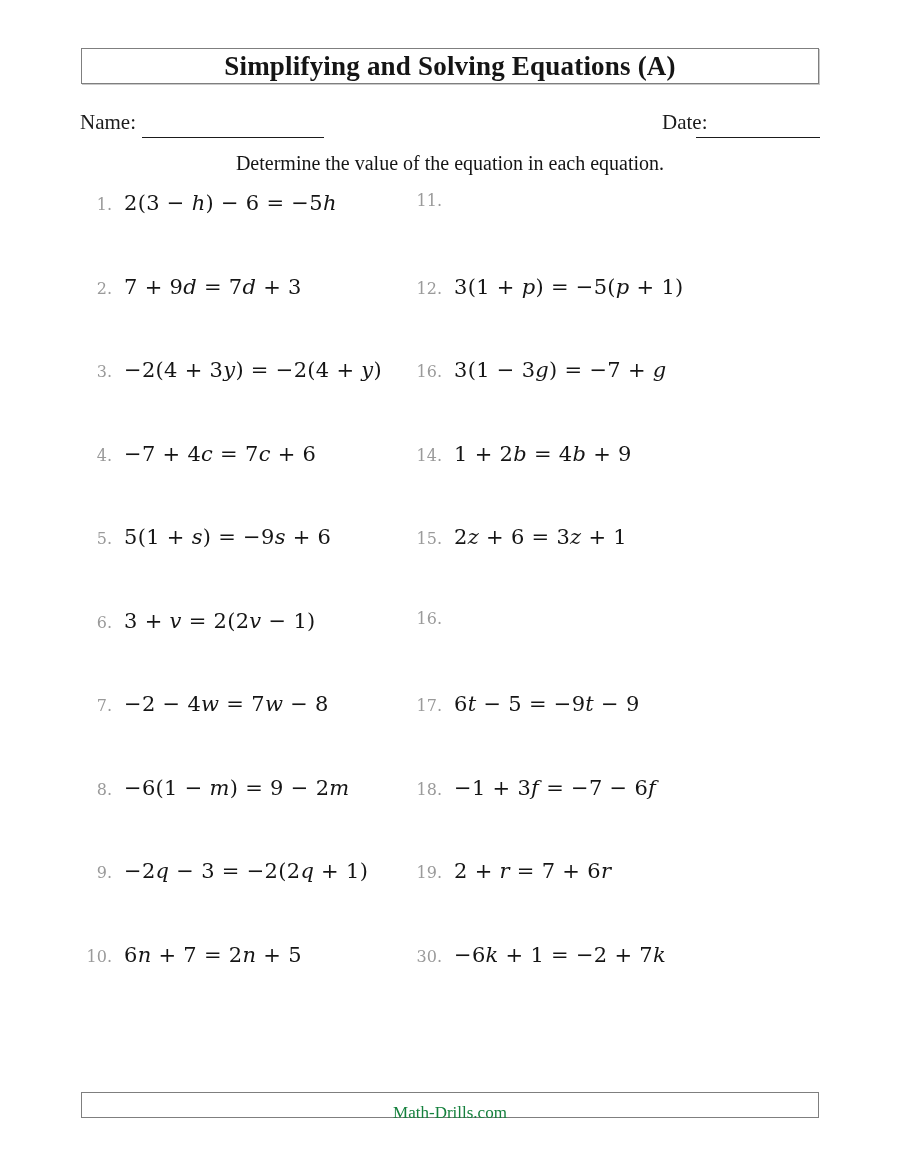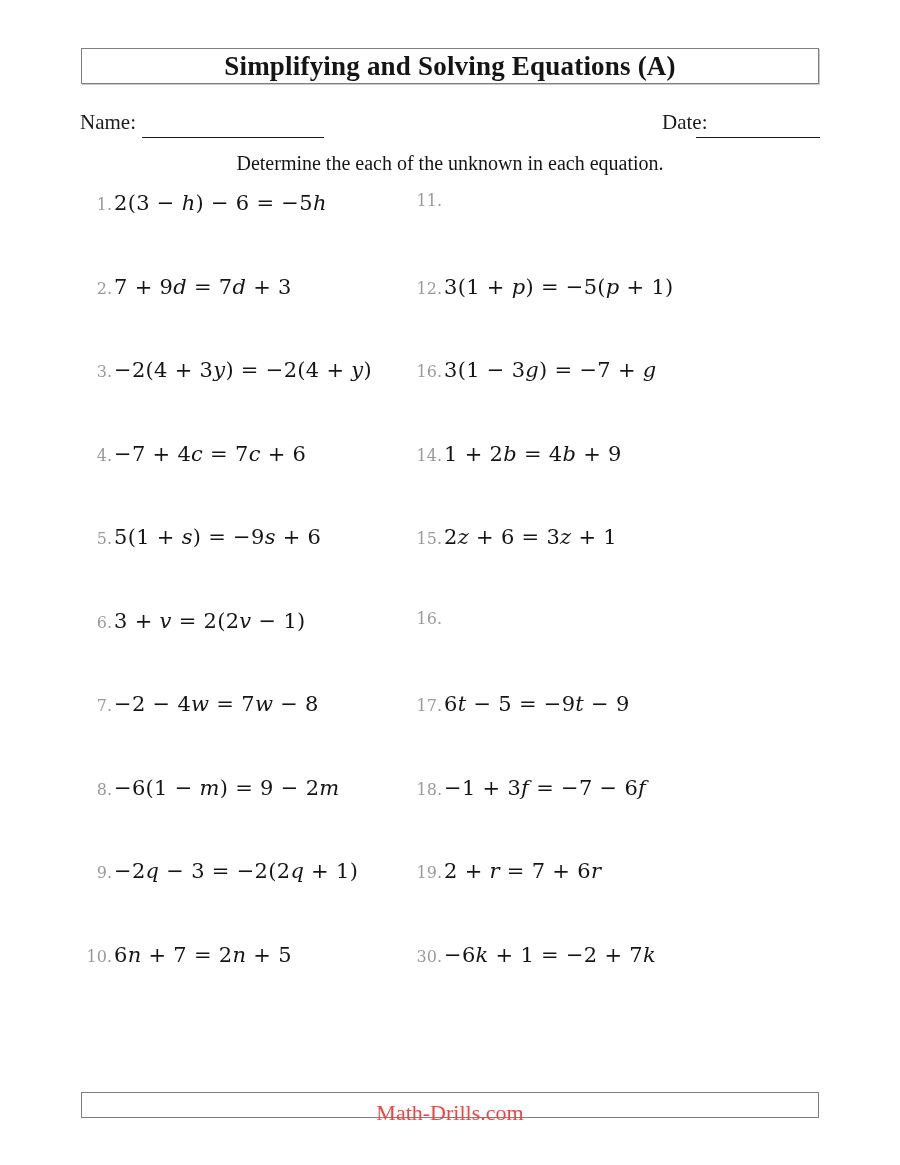--- a/index.html
+++ b/index.html
@@ -93,21 +93,21 @@
     align-items: baseline;
   }
   .problem .num {
     flex: 0 0 32px;
     text-align: right;
     font-size: 16px;
     color: #9a9a9a;
     font-family: "DejaVu Serif", serif;
   }
   .problem .eq {
-    margin-left: 2px;
+    margin-left: 12px;
     font-size: 21px;
     color: #151515;
     font-family: "DejaVu Serif", serif;
     letter-spacing: 0.3px;
     white-space: nowrap;
   }
   .problem .eq i {
     font-family: "DejaVu Serif", serif;
     font-style: italic;
   }
@@ -116,42 +116,42 @@
     left: 81px;
     top: 1092px;
     width: 736px;
     height: 24px;
     border: 1px solid #7f7f7f;
     display: flex;
     align-items: center;
     justify-content: center;
   }
   .footer-text {
-    font-size: 22px;
-    color: #ef4444;
+    font-size: 17px;
+    color: #15803d;
     margin-top: 16px;
   }
 </style>
 </head>
 <body>
 
 <div class="page">
 
   <div class="title-box">
     <span class="title-text">Simplifying and Solving Equations (A)</span>
   </div>
 
   <div class="name-date-row">
     <span class="name-label">Name:</span>
     <span class="name-line"></span>
     <span class="date-label">Date:</span>
     <span class="date-line"></span>
   </div>
 
-  <div class="instruction">Determine the each of the unknown in each equation.</div>
+  <div class="instruction">Determine the value of the equation in each equation.</div>
 
   <div class="problems-grid">
       <div class="problem">
         <span class="num">1.</span>
         <span class="eq">2(3 − <i>h</i>) − 6 = −5<i>h</i></span>
       </div>
       <div class="problem">
         <span class="num">2.</span>
         <span class="eq">7 + 9<i>d</i> = 7<i>d</i> + 3</span>
       </div>

